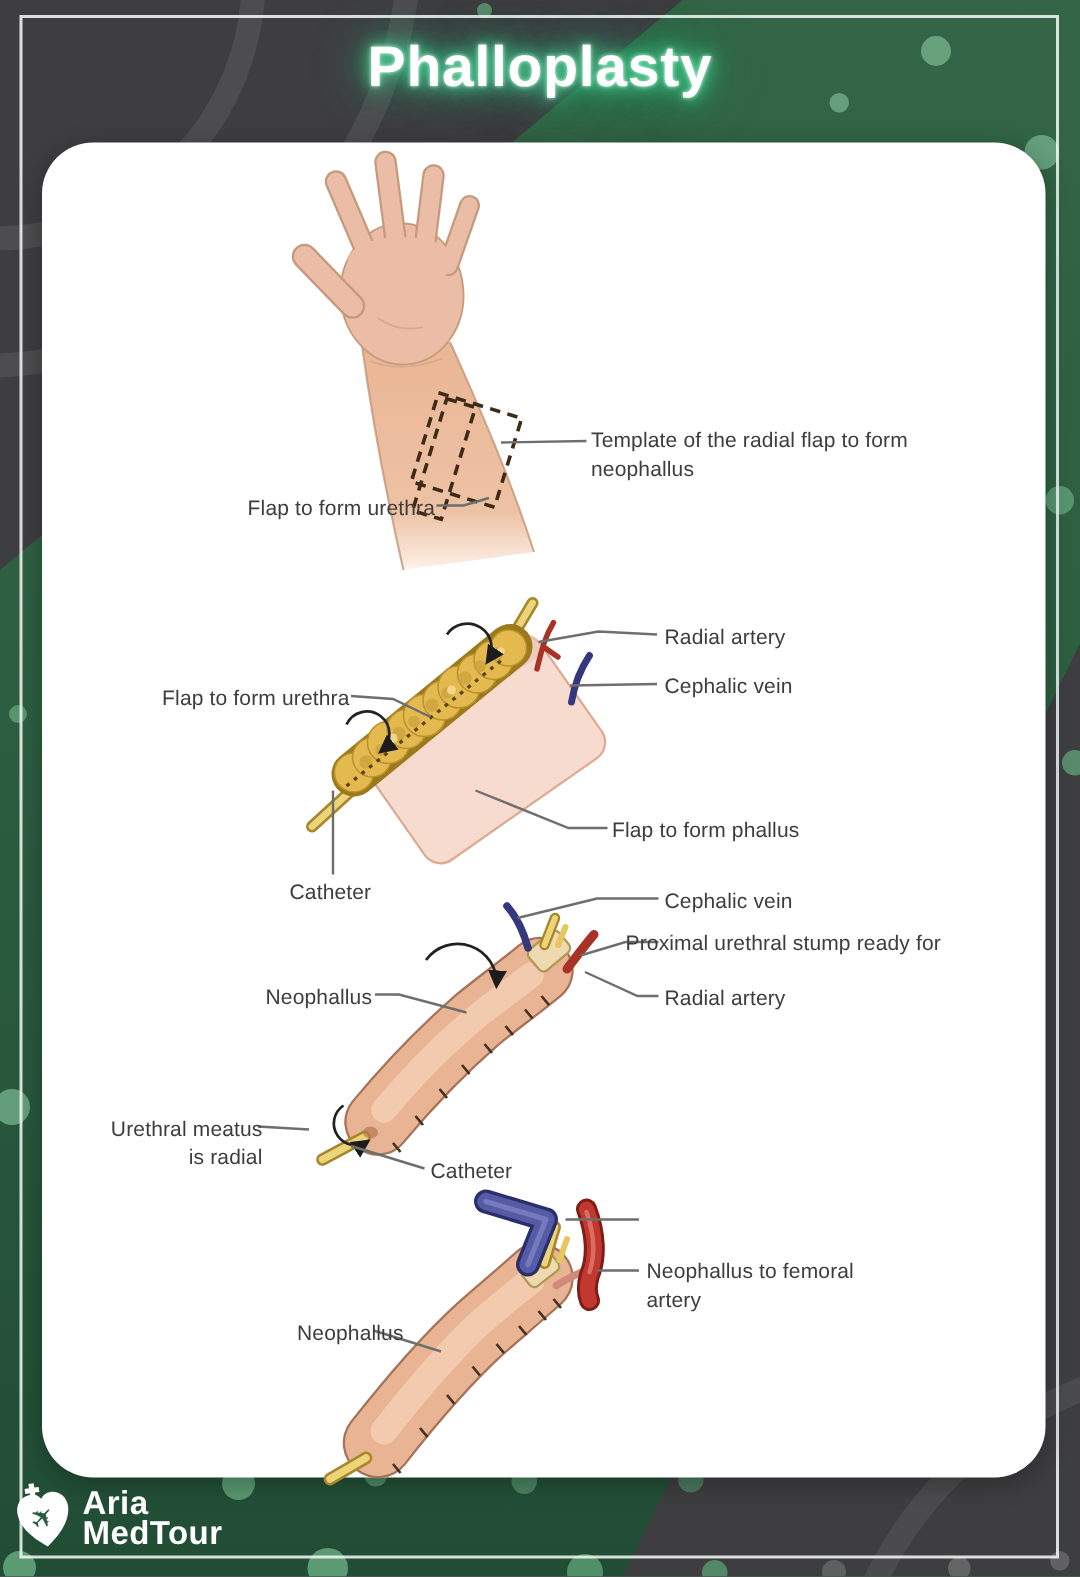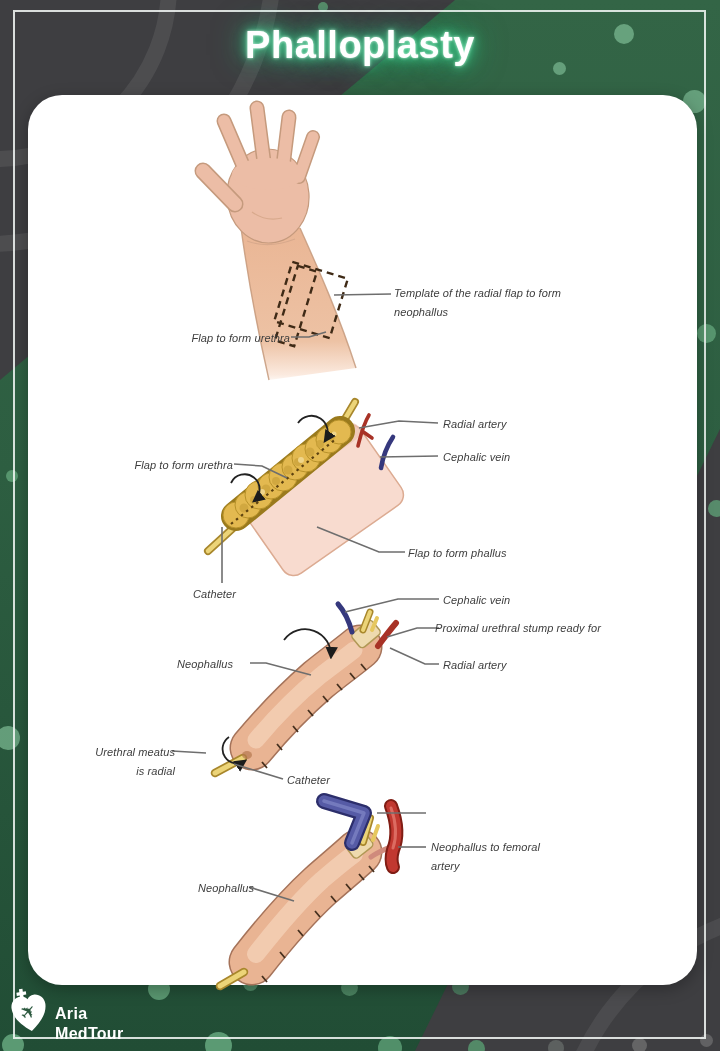--- a/index.html
+++ b/index.html
@@ -17,24 +17,24 @@
   .frame{position:absolute;left:13px;top:10px;right:14px;bottom:12px;
     border:2px solid rgba(246,250,248,.85);pointer-events:none;}
   .title{
     position:absolute;top:24px;left:0;width:100%;text-align:center;
     font-size:38px;font-weight:700;letter-spacing:.5px;color:#ffffff;
     text-shadow:0 0 3px #c8f7e0,0 0 10px #4fe3a0,0 0 22px #2ecc87,0 0 34px rgba(46,204,135,.55);
   }
   .card{position:absolute;left:28px;top:95px;width:669px;height:890px;
     background:#ffffff;border-radius:34px;box-shadow:0 4px 16px rgba(0,0,0,.28);}
   svg.art{position:absolute;left:0;top:0;}
-  .lbl{position:absolute;font-size:11px;line-height:19px;color:#3d3d3d;letter-spacing:.1px;font-style:italic;}
+  .lbl{position:absolute;font-size:14px;line-height:19px;color:#3d3d3d;letter-spacing:.1px;}
   .lbl span{display:block;}
   .logo{position:absolute;left:8px;top:986px;display:flex;align-items:flex-start;gap:5px;}
-  .logo-text{color:#ffffff;font-size:16px;line-height:20px;font-weight:600;letter-spacing:.3px;margin-top:18px;}
+  .logo-text{color:#ffffff;font-size:22px;line-height:20px;font-weight:600;letter-spacing:.3px;margin-top:6px;}
 </style>
 </head>
 <body>
 
 <div class="poster">
 
   <div class="gray-tl">
     <div class="arc" style="left:-185px;top:-195px;width:330px;height:330px;"></div>
     <div class="arc" style="left:-310px;top:-340px;width:560px;height:560px;"></div>
   </div>
@@ -216,21 +216,21 @@
   </div>
   <div class="lbl" style="left:158px;top:329px;width:132px;text-align:right;">Flap to form urethra</div>
 
   <div class="lbl" style="left:443px;top:415px;">Radial artery</div>
   <div class="lbl" style="left:443px;top:448px;">Cephalic vein</div>
   <div class="lbl" style="left:101px;top:456px;width:132px;text-align:right;">Flap to form urethra</div>
   <div class="lbl" style="left:408px;top:544px;">Flap to form phallus</div>
   <div class="lbl" style="left:193px;top:585px;">Catheter</div>
 
   <div class="lbl" style="left:443px;top:591px;">Cephalic vein</div>
-  <div class="lbl" style="left:435px;top:619px;width:250px;">
+  <div class="lbl" style="left:417px;top:619px;width:250px;">
     <span>Proximal urethral stump ready for</span>
   </div>
   <div class="lbl" style="left:443px;top:656px;">Radial artery</div>
   <div class="lbl" style="left:177px;top:655px;">Neophallus</div>
   <div class="lbl" style="left:45px;top:743px;width:130px;text-align:right;">
     <span>Urethral meatus</span>
     <span>is radial</span>
   </div>
   <div class="lbl" style="left:287px;top:771px;">Catheter</div>
 

